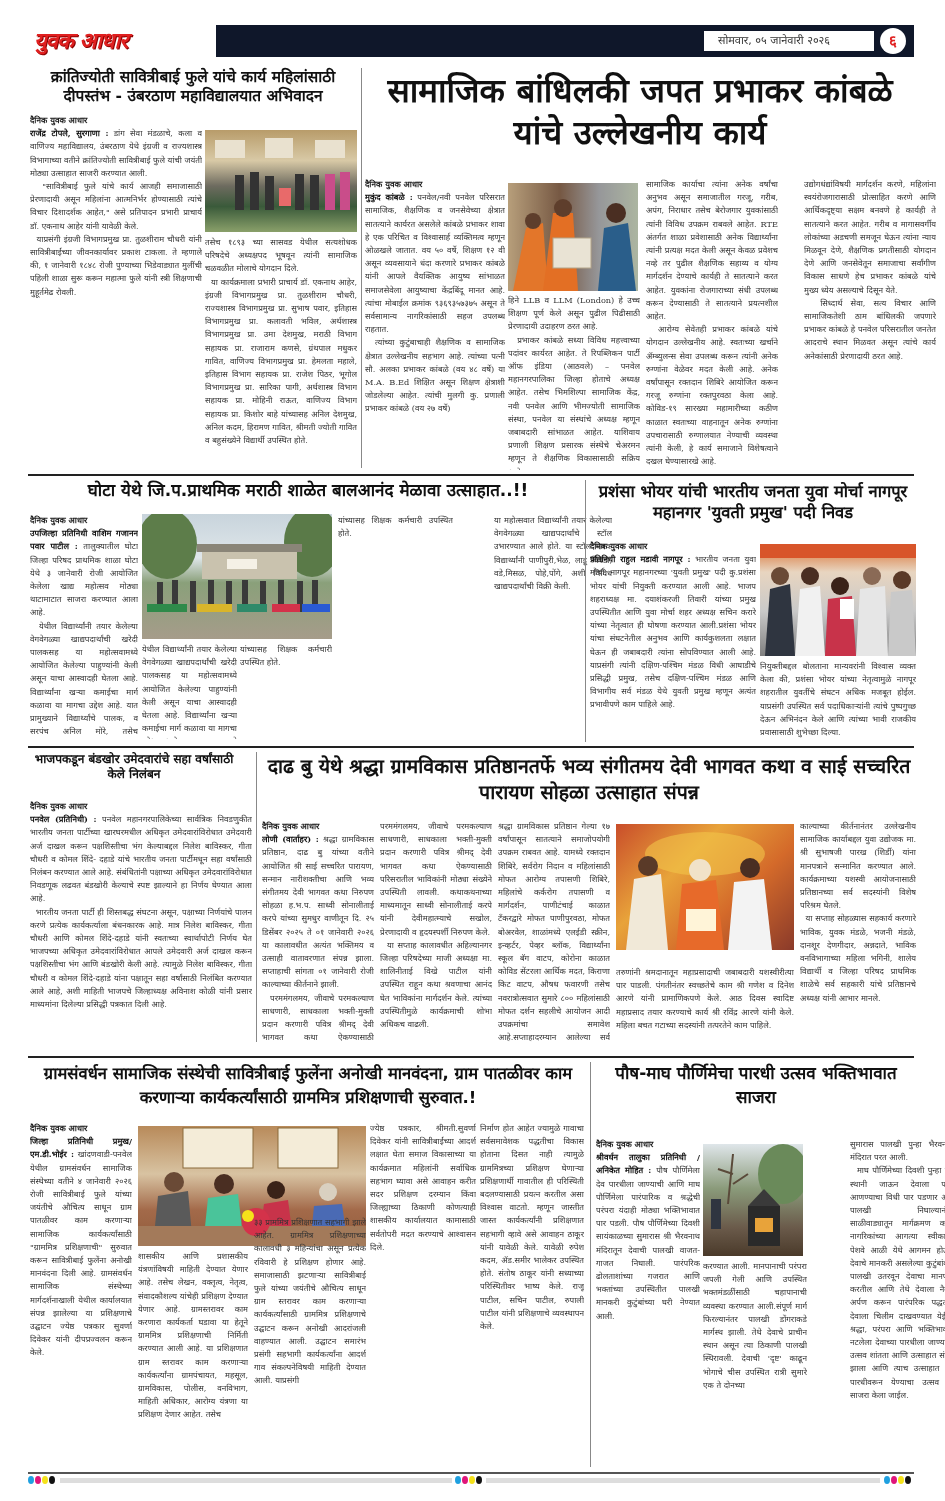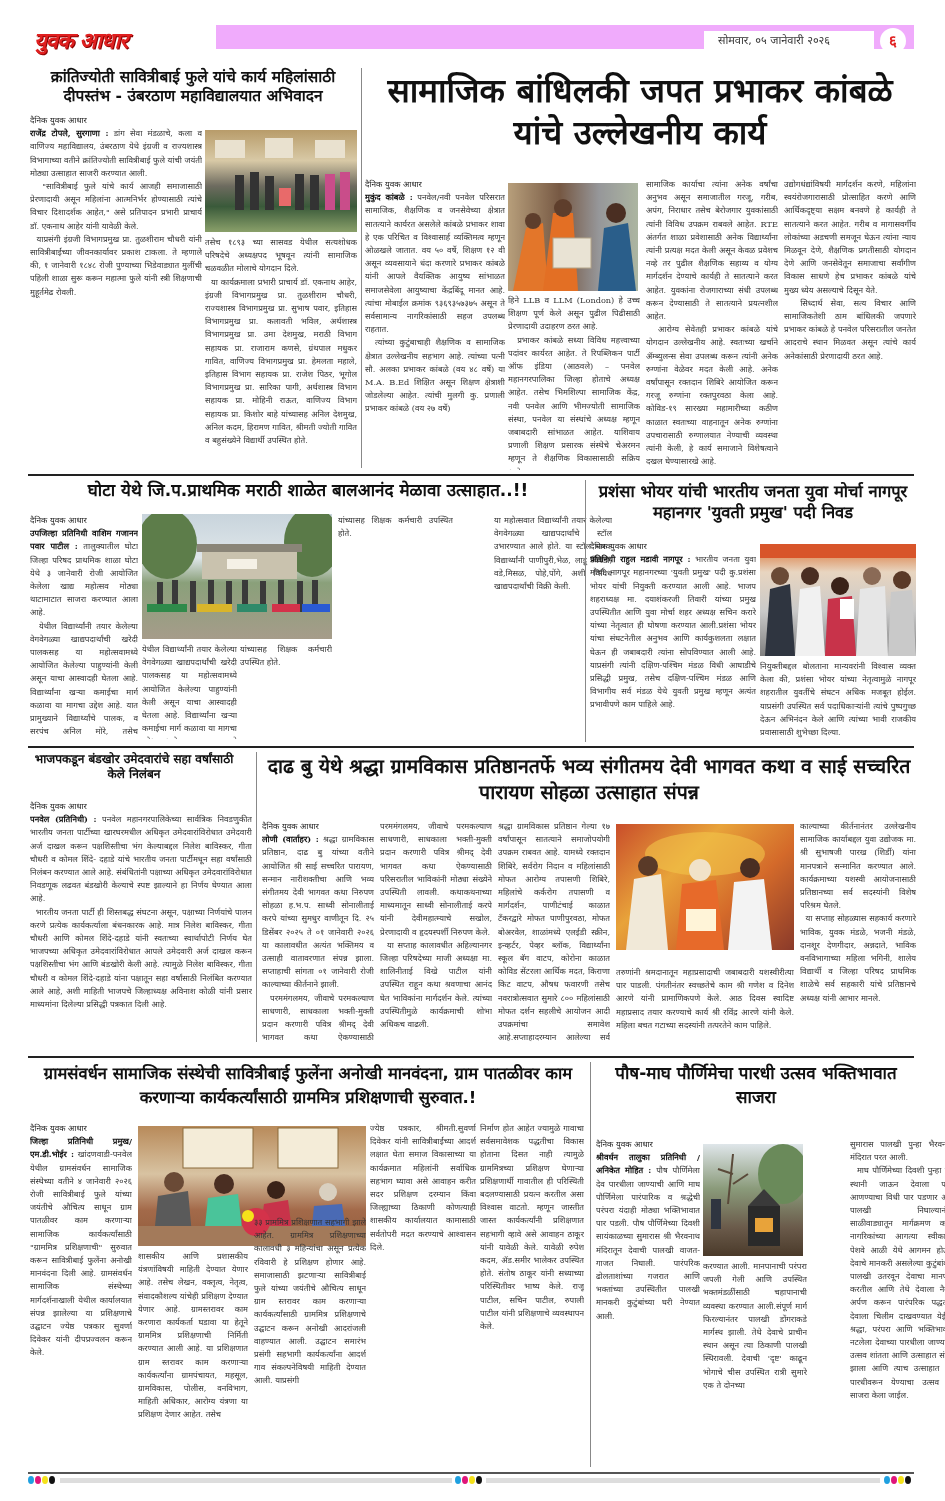--- a/index.html
+++ b/index.html
@@ -1,23 +1,23 @@
 <!DOCTYPE html>
 <html><head>
 <meta charset="utf-8">
 <style>
 *{box-sizing:border-box;margin:0;padding:0}
 body{width:945px;height:1501px;background:#fff;font-family:"DejaVu Serif",serif;color:#222;position:relative;overflow:hidden}
-.mast{position:absolute;left:28px;top:25px;width:886px;height:24px;background:#f0abfc}
+.mast{position:absolute;left:28px;top:25px;width:886px;height:32px;background:#0f172a}
 .logo{position:absolute;left:0;top:0;height:32px;width:188px;background:#fff;color:#e02020;font:900 22px "DejaVu Sans",sans-serif;line-height:32px;padding-left:6px;font-style:italic;text-shadow:1px 1px 0 #8a0000;letter-spacing:-1px}
 .datebox{position:absolute;right:40px;top:6px;height:20px;width:170px;background:#fff;font:11px "DejaVu Sans",sans-serif;line-height:20px;padding-left:14px;color:#333}
 .pageno{position:absolute;right:8px;top:3px;width:26px;height:26px;border-radius:50%;background:#fff;color:#e02020;font:bold 15px "DejaVu Sans",sans-serif;text-align:center;line-height:26px}
 .h{position:absolute;font-family:"DejaVu Sans",sans-serif;font-weight:bold;text-align:center;color:#111;line-height:1.25}
 .col{position:absolute;font-size:8.2px;line-height:13.2px;text-align:justify;color:#333;overflow:hidden}
-.col .src{display:block;font-weight:normal;color:#222}
+.col .src{display:block;font-weight:bold;color:#222}
 .col b{color:#111}
 .photo{position:absolute;overflow:hidden}
 .rule{position:absolute;left:28px;width:886px;height:2px;background:#222}
 .vrule{position:absolute;width:1px;background:#888}
 .bar{position:absolute;top:1478px;height:5px;background:#ddd}
 .dots{position:absolute;top:1476px;display:flex;gap:1px}
 .dots span{width:6px;height:8px;border-radius:50%;display:inline-block}
 </style>
 </head>
 <body>
@@ -82,21 +82,21 @@
   </svg>
 </div>
 <div class="col" style="left:508px;top:294px;width:132px;height:176px;">
   <span>हिने LLB व LLM (London) हे उच्च शिक्षण पूर्ण केले असून पुढील पिढीसाठी प्रेरणादायी उदाहरण ठरत आहे.</span><br>
   &nbsp;&nbsp;<span>प्रभाकर कांबळे सध्या विविध महत्त्वाच्या पदांवर कार्यरत आहेत. ते रिपब्लिकन पार्टी ऑफ इंडिया (आठवले) – पनवेल महानगरपालिका जिल्हा होताचे अध्यक्ष आहेत. तसेच भिमशिल्पा सामाजिक केंद्र, नवी पनवेल आणि भीमज्योती सामाजिक संस्था, पनवेल या संस्थांचे अध्यक्ष म्हणून जबाबदारी सांभाळत आहेत. याशिवाय प्रणाली शिक्षण प्रसारक संस्थेचे चेअरमन म्हणून ते शैक्षणिक विकासासाठी सक्रिय आहेत.</span>
 </div>
 <div class="col" style="left:646px;top:178px;width:132px;height:292px;">
   <span>सामाजिक कार्याचा त्यांना अनेक वर्षांचा अनुभव असून समाजातील गरजू, गरीब, अपंग, निराधार तसेच बेरोजगार युवकांसाठी त्यांनी विविध उपक्रम राबवले आहेत. RTE अंतर्गत शाळा प्रवेशासाठी अनेक विद्यार्थ्यांना त्यांनी प्रत्यक्ष मदत केली असून केवळ प्रवेशच नव्हे तर पुढील शैक्षणिक सहाय्य व योग्य मार्गदर्शन देण्याचे कार्यही ते सातत्याने करत आहेत. युवकांना रोजगाराच्या संधी उपलब्ध करून देण्यासाठी ते सातत्याने प्रयत्नशील आहेत.</span><br>
   &nbsp;&nbsp;<span>आरोग्य सेवेतही प्रभाकर कांबळे यांचे योगदान उल्लेखनीय आहे. स्वतःच्या खर्चाने ॲम्ब्युलन्स सेवा उपलब्ध करून त्यांनी अनेक रुग्णांना वेळेवर मदत केली आहे. अनेक वर्षांपासून रक्तदान शिबिरे आयोजित करून गरजू रुग्णांना रक्तपुरवठा केला आहे. कोविड-१९ सारख्या महामारीच्या कठीण काळात स्वतःच्या वाहनातून अनेक रुग्णांना उपचारासाठी रुग्णालयात नेण्याची व्यवस्था त्यांनी केली, हे कार्य समाजाने विशेषत्वाने दखल घेण्यासारखे आहे.</span>
 </div>
-<div class="col" style="left:784px;top:178px;width:132px;height:292px;">
+<div class="col" style="left:804px;top:178px;width:132px;height:292px;">
   <span>उद्योगधंद्यांविषयी मार्गदर्शन करणे, महिलांना स्वयंरोजगारासाठी प्रोत्साहित करणे आणि आर्थिकदृष्ट्या सक्षम बनवणे हे कार्यही ते सातत्याने करत आहेत. गरीब व मागासवर्गीय लोकांच्या अडचणी समजून घेऊन त्यांना न्याय मिळवून देणे, शैक्षणिक प्रगतीसाठी योगदान देणे आणि जनसेवेतून समाजाचा सर्वांगीण विकास साधणे हेच प्रभाकर कांबळे यांचे मुख्य ध्येय असल्याचे दिसून येते.</span><br>
   &nbsp;&nbsp;<span>सिध्दार्थ सेवा, सत्य विचार आणि सामाजिकतेशी ठाम बांधिलकी जपणारे प्रभाकर कांबळे हे पनवेल परिसरातील जनतेत आदराचे स्थान मिळवत असून त्यांचे कार्य अनेकांसाठी प्रेरणादायी ठरत आहे.</span>
 </div>
 
 <div class="rule" style="top:474px;"></div>
 
 <div class="h" style="left:28px;top:480px;width:560px;font-size:17px;white-space:nowrap;">घोटा येथे जि.प.प्राथमिक मराठी शाळेत बालआनंद मेळावा उत्साहात..!!</div>
 <div class="col" style="left:30px;top:514px;width:108px;height:225px;">
   <span class="src">दैनिक युवक आधार</span>
   <b>उपजिल्हा प्रतिनिधी वाशिम गजानन पवार पाटील :</b>

